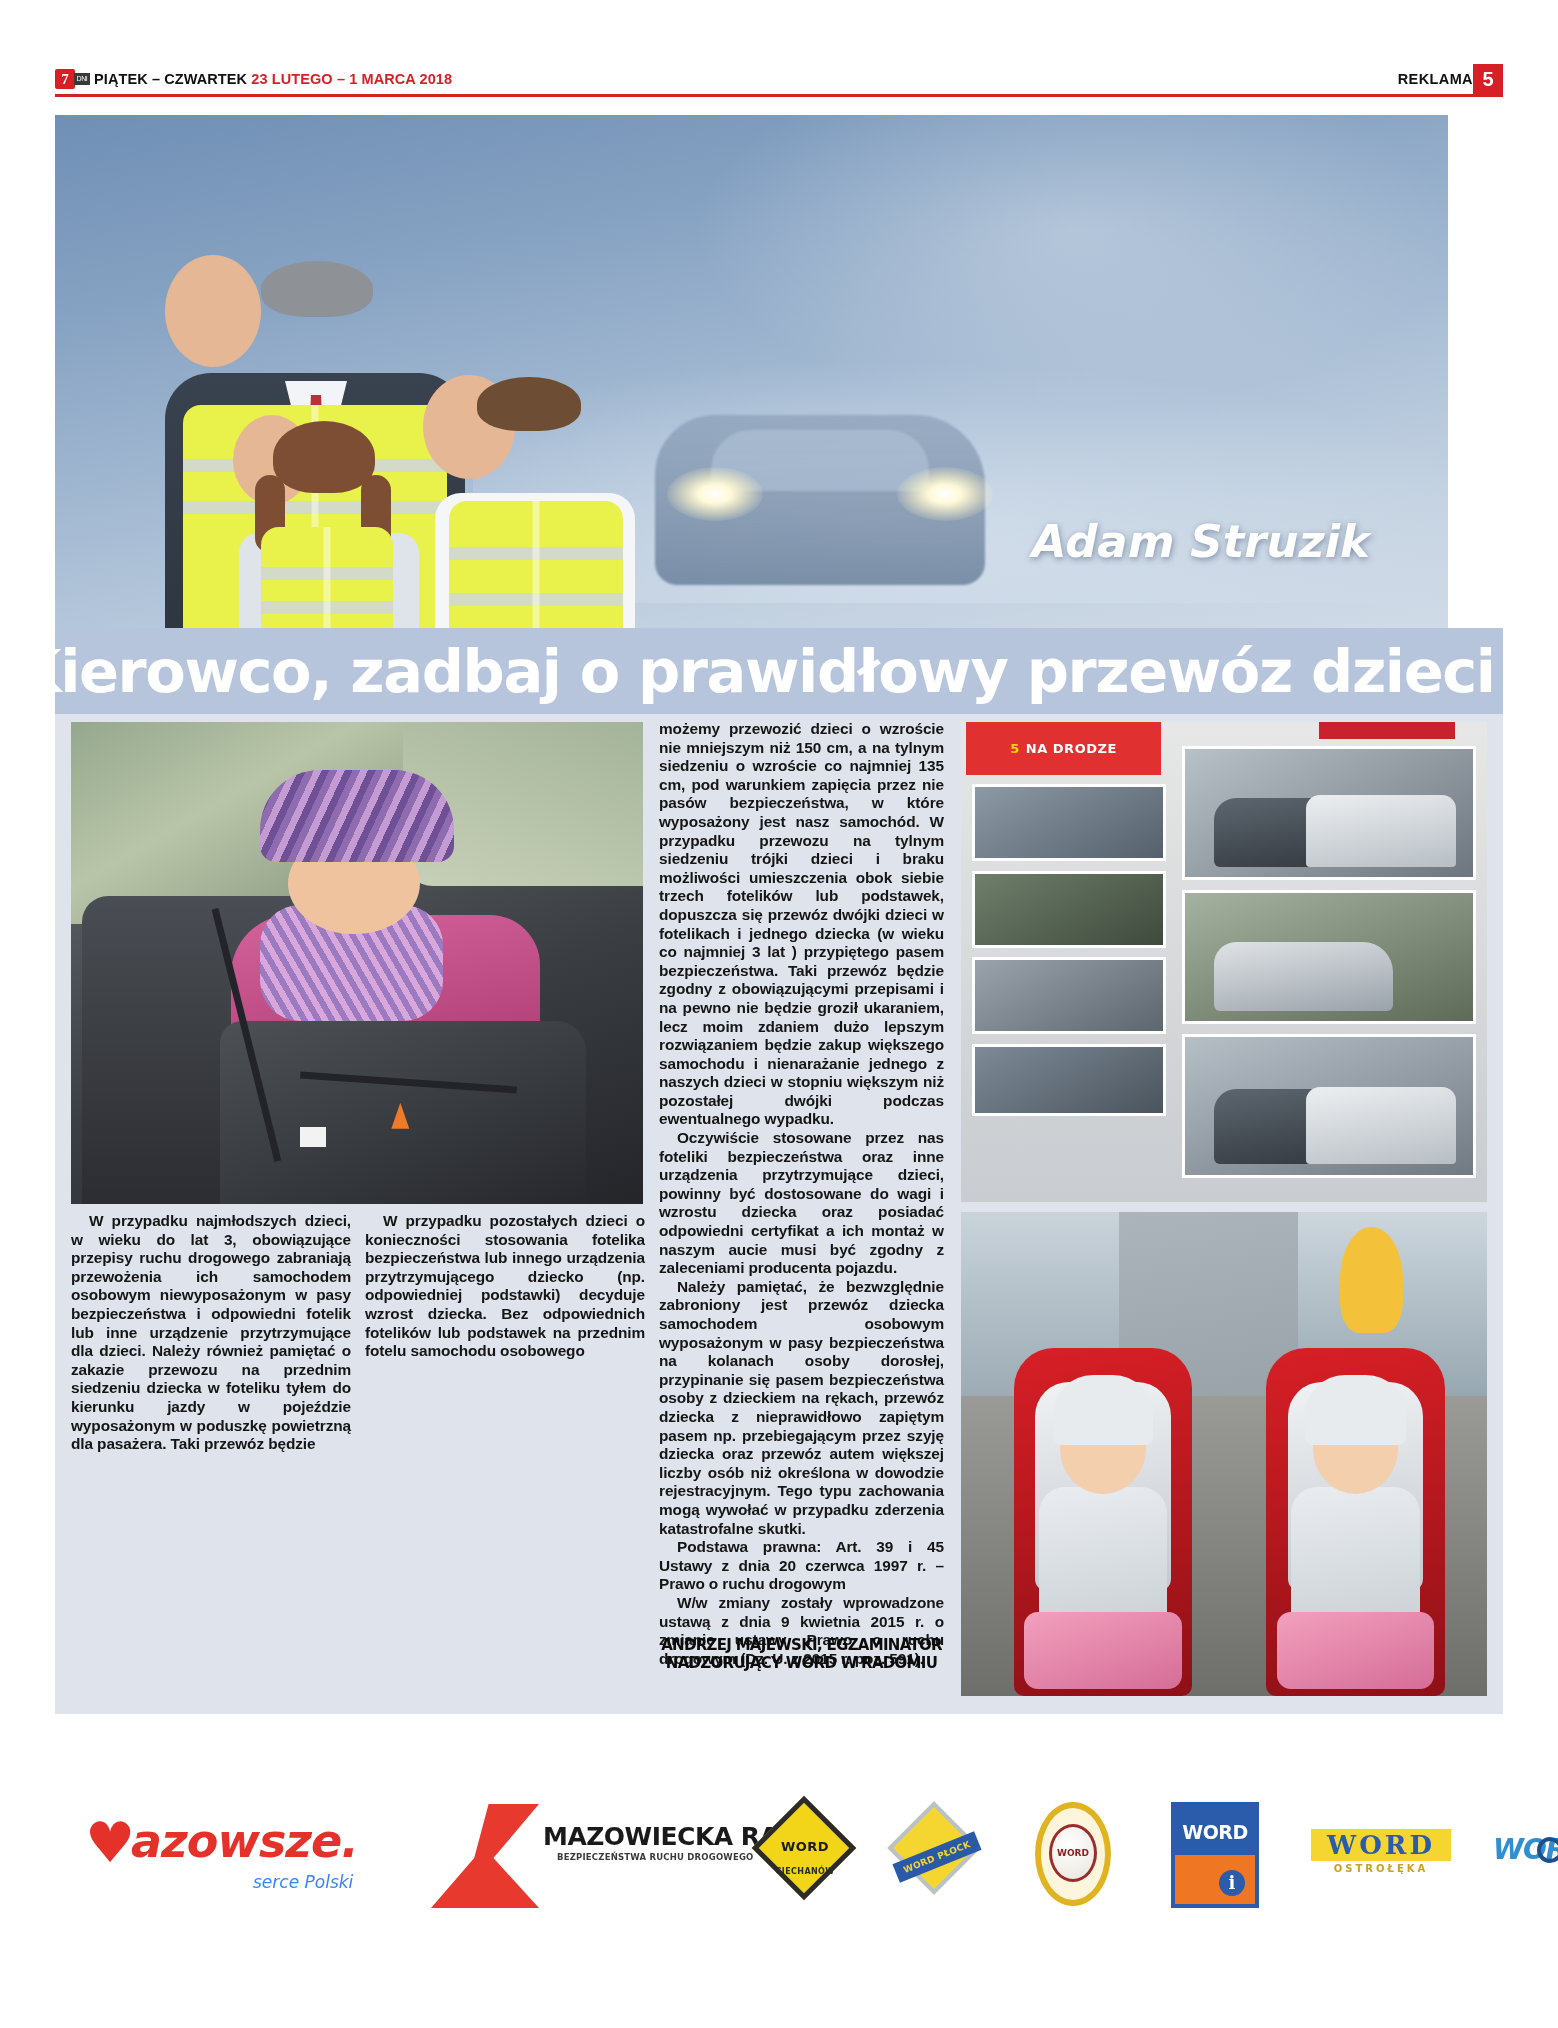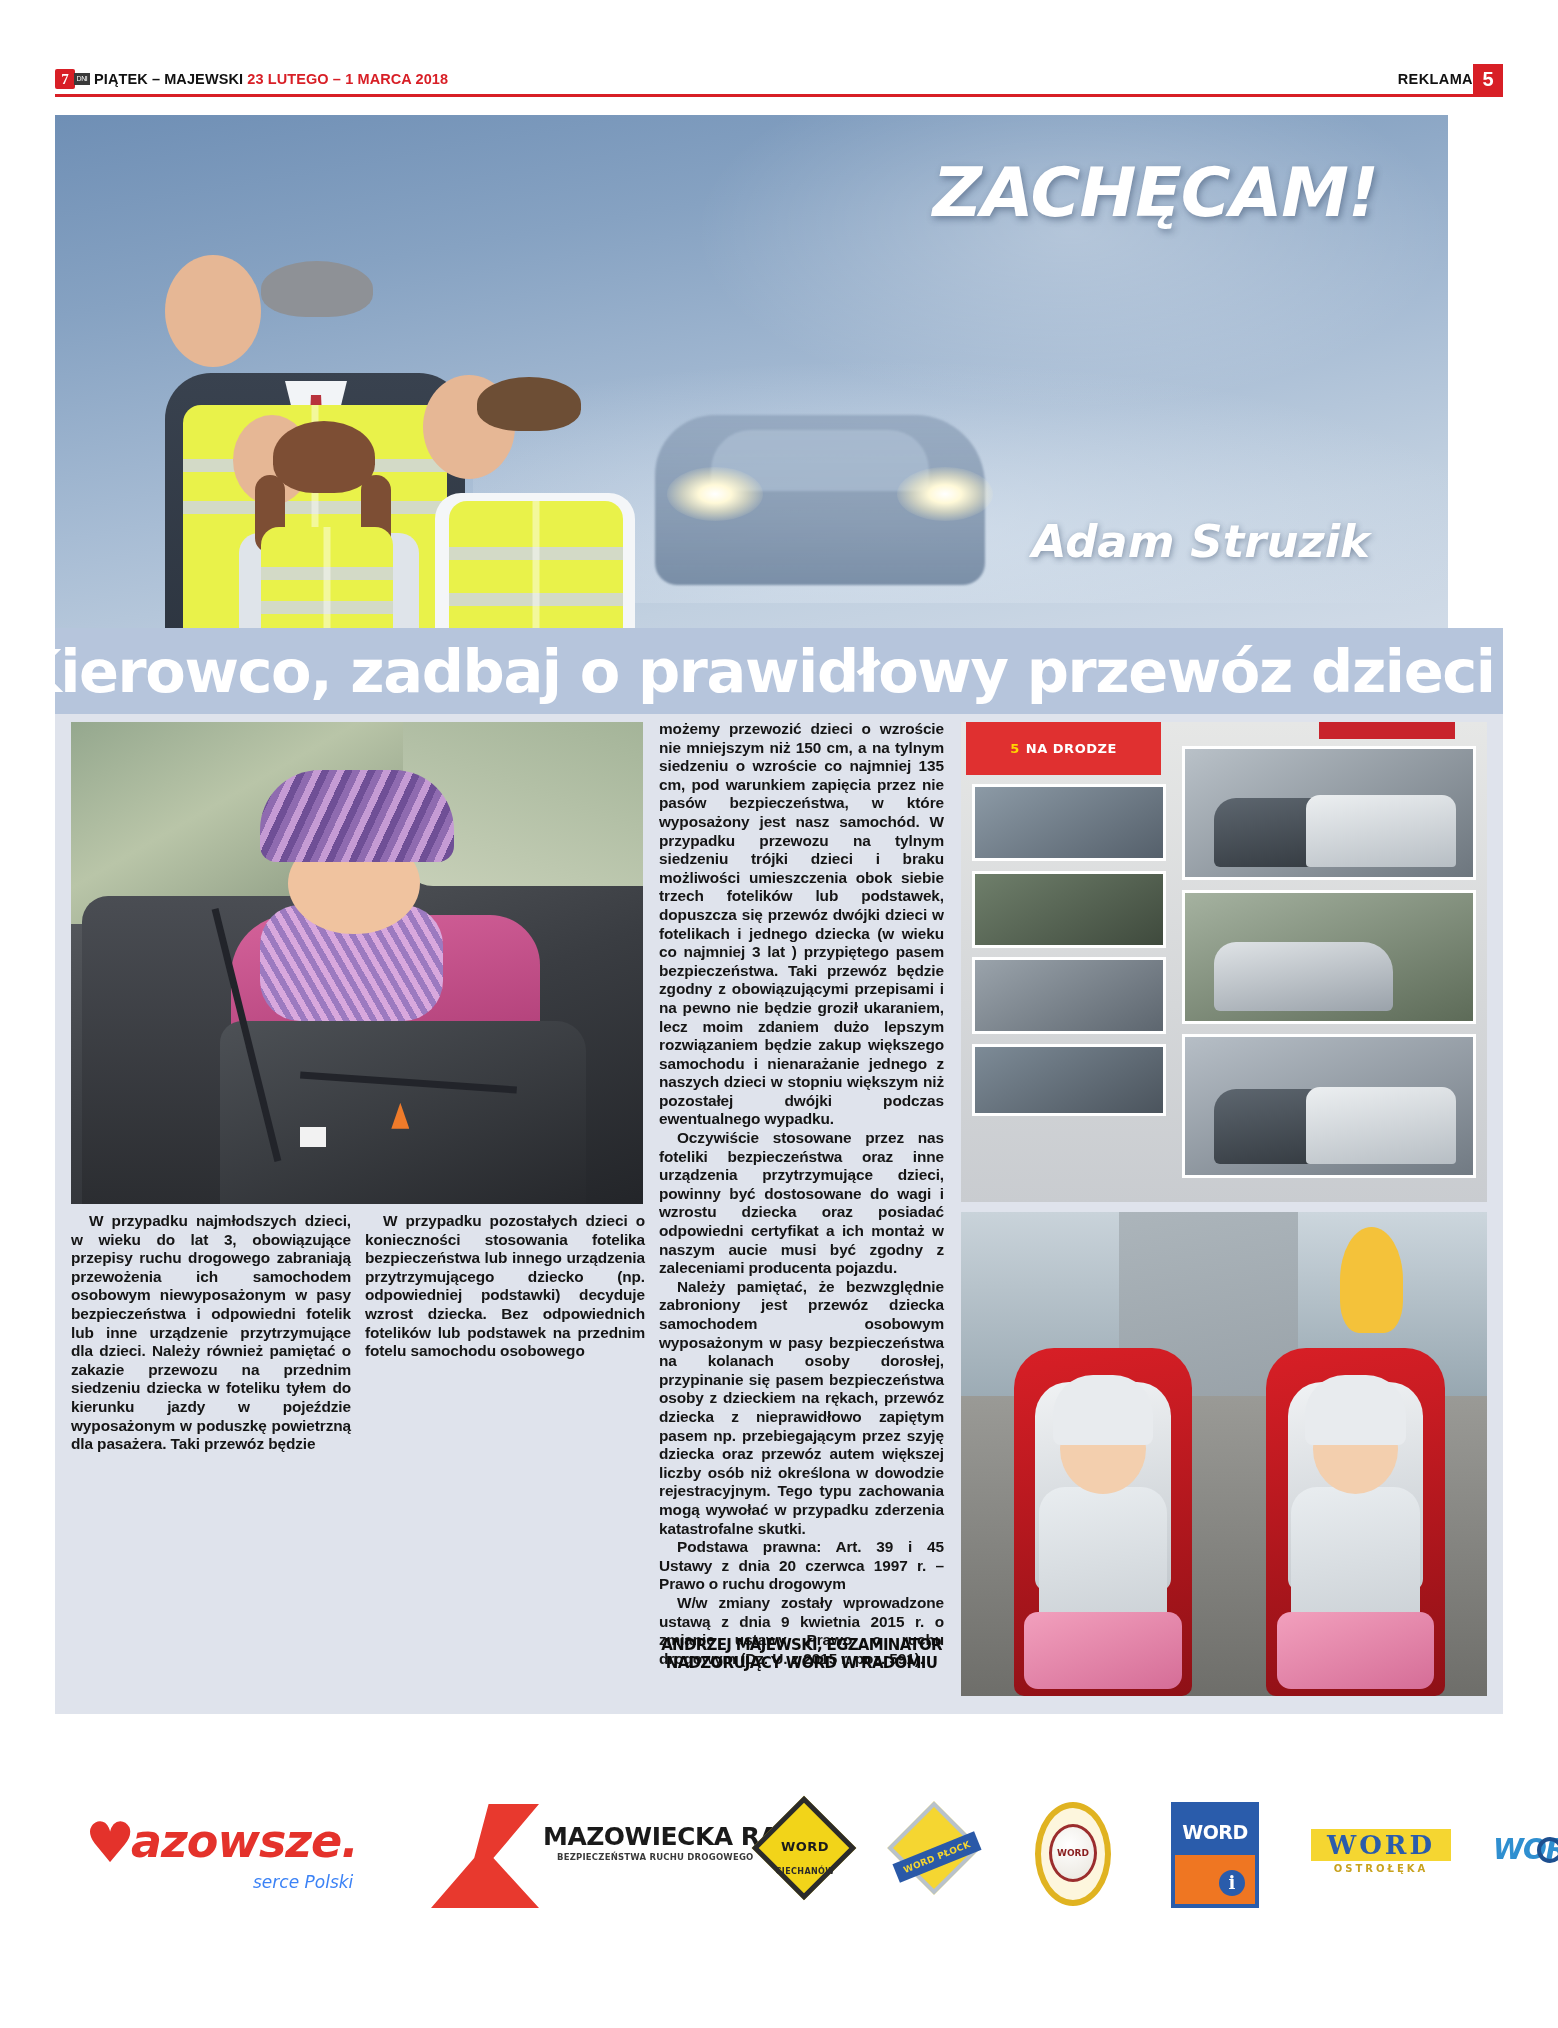--- a/index.html
+++ b/index.html
@@ -570,21 +570,21 @@
 </head>
 <body>
 
 <div class="page">
 
   <div class="masthead">
     <div class="mh-logo">
       <div class="seven">7</div>
       <div class="dni">DNI</div>
     </div>
-    <div class="mh-date"><span>PIĄTEK – MAJEWSKI </span><span class="red">23 LUTEGO – 1 MARCA 2018</span></div>
+    <div class="mh-date"><span>PIĄTEK – CZWARTEK </span><span class="red">23 LUTEGO – 1 MARCA 2018</span></div>
     <div class="mh-right">
       <div class="mh-reklama">REKLAMA</div>
       <div class="mh-pageno">5</div>
     </div>
   </div>
   <div class="mh-rule"></div>
 
   <div class="banner">
     <div class="sky-glow"></div>
     <div class="road-haze"></div>
@@ -627,21 +627,20 @@
         <div class="p-hair hair"></div>
         <div class="p-head head"></div>
         <div class="vest">
           <div class="stripe" style="top:46px"></div>
           <div class="stripe" style="top:92px"></div>
           <div class="gap"></div>
         </div>
       </div>
     </div>
 
-    <div class="banner-title">ZACHĘCAM!</div>
     <div class="banner-sign">Adam Struzik</div>
   </div>
 
   <div class="headline-bar"></div>
   <div class="headline">Kierowco, zadbaj o prawidłowy przewóz dzieci!</div>
 
   <div class="article">
 
     <div class="photo-girl">
       <div class="pg-window"></div>

